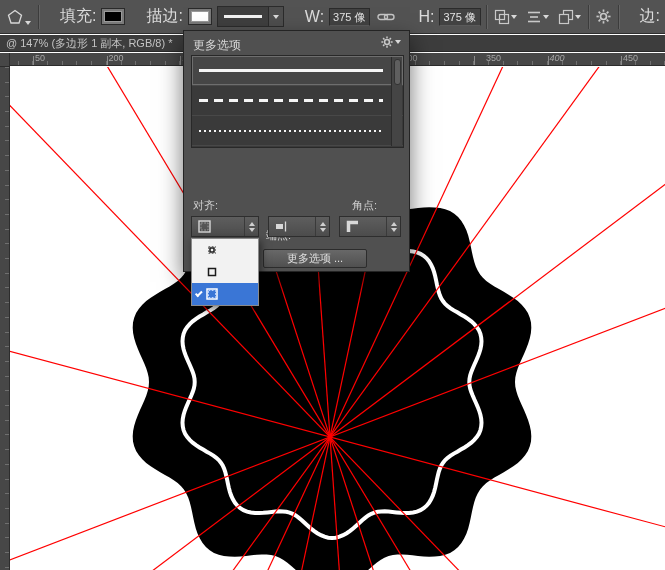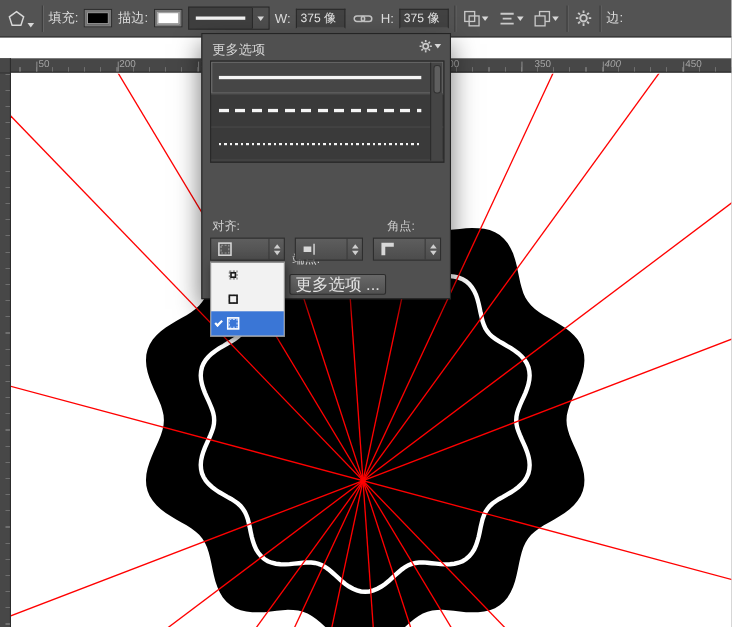--- a/index.html
+++ b/index.html
@@ -2,21 +2,21 @@
 <html style="--sel: #3a76d6;"><head>
 <meta charset="utf-8">
 <style>
   * { margin:0; padding:0; box-sizing:border-box; }
   body { background:#2a2a2a; font-family:"Liberation Sans","DejaVu Sans",sans-serif; }
   .app { position:relative; width:665px; height:570px; overflow:hidden; background:#fff; user-select:none; }
 
   
   .options-bar { position:absolute; top:0; left:0; width:665px; height:34px; background:#535353;
     border-bottom:1px solid #2f2f2f; display:flex; align-items:center; gap:5px; padding:0 5px; z-index:5; }
-  .bar-label { font-size:12px; color:#dcdcdc; white-space:nowrap; }
+  .bar-label { font-size:16px; color:#dcdcdc; white-space:nowrap;margin-left:16px; }
   .tool-preset { display:flex; align-items:flex-end; gap:2px; padding:2px; background:transparent; border:none; }
   .caret { width:0; height:0; border-left:3.5px solid transparent; border-right:3.5px solid transparent; border-top:4px solid #d8d8d8; }
   .vsep { width:1px; height:24px; background:#3c3c3c; box-shadow:1px 0 0 #646464; }
   .swatch { width:26px; height:17px; background:#7a7a7a; border:1px solid #2a2a2a; padding:2px; }
   .swatch-inner { display:block; width:100%; height:100%; border:1px solid #999; }
   .combo { height:21px; background:#3f3f3f; border:1px solid #2b2b2b; display:flex; align-items:center; }
   .combo-text { flex:1; font-size:12px; color:#e4e4e4; padding:0 5px; white-space:nowrap; }
   .combo-arrow { width:15px; height:100%; display:flex; align-items:center; justify-content:center; background:#4e4e4e; border-left:1px solid #2b2b2b; }
   .w84 { width:84px; } .w74 { width:74px; }
   .line-sample { flex:1; height:3px; background:#f2f2f2; margin:0 6px; }
@@ -56,22 +56,22 @@
   .scrollbar .thumb { margin:2px auto 0; width:7px; height:26px; background:#5f5f5f; border:1px solid #333; border-radius:3px; }
   .panel-label { position:absolute; top:167px; color:#d0d0d0; }
   .lab-align { left:9px; } .lab-caps { left:82px;margin-top:30px; } .lab-corners { left:168px; }
   .pcombo { position:absolute; top:185px; height:21px; background:linear-gradient(#5e5e5e,#4c4c4c);
     border:1px solid #2e2e2e; display:flex; align-items:center; padding-left:6px; }
   .combo-align { left:7px; width:68px; } .combo-caps { left:84px; width:62px; } .combo-corners { left:155px; width:62px; }
   .spinner { position:absolute; right:0; top:0; bottom:0; width:14px; border-left:1px solid #3a3a3a;
     display:flex; flex-direction:column; align-items:center; justify-content:center; gap:2px; }
   .spin-up { width:0; height:0; border-left:3px solid transparent; border-right:3px solid transparent; border-bottom:4px solid #cfcfcf; }
   .spin-down { width:0; height:0; border-left:3px solid transparent; border-right:3px solid transparent; border-top:4px solid #cfcfcf; }
-  .more-btn { position:absolute; left:79px; top:218px; width:88px; height:19px; background:linear-gradient(#686868,#505050);
-    border:1px solid #2c2c2c; border-radius:2px; color:#e0e0e0; font-size:15px; }
+  .more-btn { position:absolute; left:79px; top:218px; width:104px; height:19px; background:linear-gradient(#686868,#505050);
+    border:1px solid #2c2c2c; border-radius:2px; color:#e0e0e0; font-size:11px; }
   .align-menu { position:absolute; left:7px; top:207px; width:68px; background:#f2f2f2; border:1px solid #8a8a8a;
     box-shadow:2px 3px 8px rgba(0,0,0,.5); }
   .menu-item { height:22px; display:flex; align-items:center; }
   .menu-item.selected { background:var(--sel,#3a76d6); }
   .check-slot { width:14px; display:flex; justify-content:center; }
   .check { width:7px; height:4px; border-left:2px solid #fff; border-bottom:2px solid #fff; transform:rotate(-45deg) translateY(-1px); }
 </style>
 </head>
 <body>
 
@@ -157,20 +157,23 @@
           <line x1="2.8" y1="13.2" x2="4.6" y2="11.4"></line>
             <line x1="11.4" y1="4.6" x2="13.2" y2="2.8"></line>
         </g>
       </svg>
     </button>
 
     <span class="vsep"></span>
     <span class="bar-label">边:</span>
   </div>
 
+  <div class="doc-bar">
+    <span>@ 147% (多边形 1 副本, RGB/8) *</span>
+  </div>
 
   <div class="ruler-corner"></div>
   <div class="ruler-h">
       <div class="ruler-ticks-minor"></div>
       <div class="tick-major" style="left: 33px;"></div>
       <span class="tick-num" style="left: 35px;">50</span>
       <div class="tick-major" style="left: 106.5px;"></div>
       <span class="tick-num" style="left: 108.5px;">200</span>
       <div class="tick-major" style="left: 180px;"></div>
       <span class="tick-num" style="left: 182px;">150</span>

